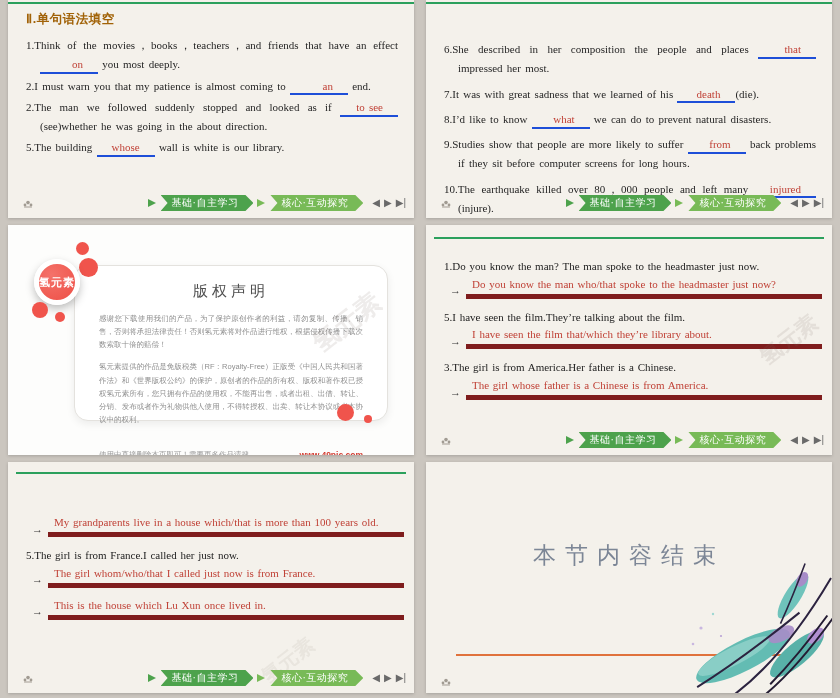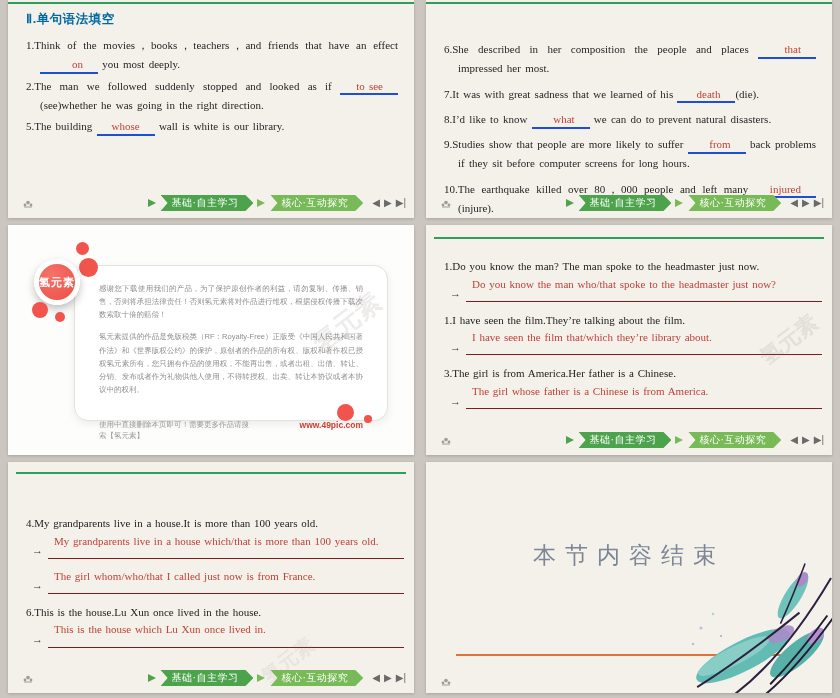--- a/index.html
+++ b/index.html
@@ -16,33 +16,33 @@
   .slide.white{background:#fdfdfc}
   .topline{position:absolute;left:0;right:0;top:2px;height:2px;background:var(--accent-green)}
   .slide.s4 .topline{left:8px;right:8px;top:12px}
   .slide.s5 .topline{left:8px;right:8px;top:10px}
 
   .content{position:relative;padding:12px 16px 0 18px}
   .slide.s2 .content{padding-top:40px}
   .slide.s4 .content{padding-top:32px;padding-right:10px}
   .slide.s5 .content{padding-top:52px;padding-right:10px}
 
-  .heading{font:bold 12.5px/1.2 "Liberation Sans",sans-serif;color:#0369a1;letter-spacing:.5px;margin-bottom:9px}
+  .heading{font:bold 12.5px/1.2 "Liberation Sans",sans-serif;color:#a16207;letter-spacing:.5px;margin-bottom:9px}
 
   .sent{font:11px/1.75 "Liberation Serif",serif;color:#262626;text-align:justify;
         padding-left:14px;text-indent:-14px;margin-bottom:2px;word-spacing:1.5px}
   .slide.s2 .sent{margin-bottom:6px}
   .blank{display:inline-block;text-indent:0;min-width:58px;padding:0 15px;text-align:right;
          border-bottom:2px solid #1d4ed8;color:var(--answer-red);line-height:1.25}
 
   .q{font:11px/1.7 "Liberation Serif",serif;color:#222;word-spacing:1px}
   .ansrow{display:flex;align-items:flex-end;margin:0 0 9px 6px}
   .arrow{font:11px/1.5 "Liberation Serif",serif;color:#333;width:16px;flex:none}
   .ansline{flex:1;font:11px/1.55 "Liberation Serif",serif;color:var(--answer-red);
-           border-bottom:1px solid #7f1d1d;padding:0 0 8px 6px;word-spacing:1px}
+           border-bottom:5px solid #7f1d1d;padding:0 0 1px 6px;word-spacing:1px}
 
   .slide-footer{position:absolute;left:14px;right:8px;bottom:7px;display:flex;align-items:center}
   .corner-icon{margin-right:auto;opacity:.8;line-height:0}
   .lead{width:0;height:0;border:4.5px solid transparent;border-left:8px solid var(--ribbon-dark);margin:0 1px 0 4px}
   .lead.l2{border-left-color:var(--ribbon-light)}
   .ribbon{color:#fff;font:10px/15px "Liberation Sans",sans-serif;height:15px;padding:0 15px 16px 11px;
           background:var(--ribbon-dark);letter-spacing:.5px;
           clip-path:polygon(0 0,calc(100% - 8px) 0,100% 50%,calc(100% - 8px) 100%,0 100%,7px 50%)}
   .ribbon.r2{background:var(--ribbon-light)}
   .nav{display:flex;gap:4px;margin-left:9px;color:#6a6a6a;font-size:10px;align-items:center}
@@ -75,21 +75,22 @@
 <body>
 
 <div class="board">
 
   <section class="slide s1">
     <div class="topline"></div>
     <div class="content">
       <h2 class="heading">Ⅱ.单句语法填空</h2>
       <div>
           <div class="sent"><span>1.Think of the movies，books，teachers，and friends that have an effect </span><span class="blank">on</span><span> you most deeply.</span></div>
-          <div class="sent"><span>2.The man we followed suddenly stopped and looked as if </span><span class="blank">to see</span><span>(see)whether he was going in the right direction.</span></div>
+          <div class="sent"><span>2.I must warn you that my patience is almost coming to </span><span class="blank">an</span><span> end.</span></div>
+          <div class="sent"><span>2.The man we followed suddenly stopped and looked as if </span><span class="blank">to see</span><span>(see)whether he was going in the about direction.</span></div>
           <div class="sent"><span>5.The building </span><span class="blank">whose</span><span> wall is white is our library.</span></div>
         </div>
     </div>
     <div class="slide-footer">
       <span class="corner-icon">
         <svg width="11" height="9" viewBox="0 0 11 9" fill="#8d867c">
             <circle cx="3" cy="6" r="1.4"></circle>
             <circle cx="6" cy="3.6" r="1.8"></circle>
             <circle cx="9" cy="6" r="1.4"></circle>
             <rect x="2" y="7.4" width="8" height="1" rx=".5"></rect>
@@ -134,20 +135,21 @@
       <span class="nav">
         <span>◀</span>
         <span>▶</span>
         <span>▶|</span>
       </span>
     </div>
   </section>
 
   <section class="slide white s3">
     <div class="cr-card">
+      <div class="cr-title">版权声明</div>
       <p class="cr-p">感谢您下载使用我们的产品，为了保护原创作者的利益，请勿复制、传播、销售，否则将承担法律责任！否则氢元素将对作品进行维权，根据侵权传播下载次数索取十倍的赔偿！</p>
       <p class="cr-p">氢元素提供的作品是免版税类（RF：Royalty-Free）正版受《中国人民共和国著作法》和《世界版权公约》的保护，原创者的作品的所有权、版权和著作权已授权氢元素所有，您只拥有作品的使用权，不能再出售，或者出租、出借、转让、分销、发布或者作为礼物供他人使用，不得转授权、出卖、转让本协议或者本协议中的权利。</p>
       <div class="cr-foot">
         <span class="cr-note">使用中直接删除本页即可！需要更多作品请搜索【氢元素】</span>
         <span class="cr-site">www.49pic.com</span>
       </div>
     </div>
     <div class="circle" style="left:68px;top:17px;width:13px;height:13px"></div>
     <div class="circle" style="left:71px;top:33px;width:19px;height:19px"></div>
     <div class="badge">
@@ -162,21 +164,21 @@
 
   <section class="slide s4">
     <div class="topline"></div>
     <div class="content">
       <div>
           <div class="q">1.Do you know the man? The man spoke to the headmaster just now.</div>
           <div class="ansrow">
             <span class="arrow">→</span>
             <span class="ansline">Do you know the man who/that spoke to the headmaster just now?</span>
           </div>
-          <div class="q">1.I have seen the film.They’re talking about the film.</div>
+          <div class="q">5.I have seen the film.They’re talking about the film.</div>
           <div class="ansrow">
             <span class="arrow">→</span>
             <span class="ansline">I have seen the film that/which they’re library about.</span>
           </div>
           <div class="q">3.The girl is from America.Her father is a Chinese.</div>
           <div class="ansrow">
             <span class="arrow">→</span>
             <span class="ansline">The girl whose father is a Chinese is from America.</span>
           </div>
         </div>
@@ -200,30 +202,29 @@
         <span>▶</span>
         <span>▶|</span>
       </span>
     </div>
   </section>
 
   <section class="slide s5">
     <div class="topline"></div>
     <div class="content">
       <div>
-          <div class="q">4.My grandparents live in a house.It is more than 100 years old.</div>
           <div class="ansrow">
             <span class="arrow">→</span>
             <span class="ansline">My grandparents live in a house which/that is more than 100 years old.</span>
           </div>
+          <div class="q">5.The girl is from France.I called her just now.</div>
           <div class="ansrow">
             <span class="arrow">→</span>
             <span class="ansline">The girl whom/who/that I called just now is from France.</span>
           </div>
-          <div class="q">6.This is the house.Lu Xun once lived in the house.</div>
           <div class="ansrow">
             <span class="arrow">→</span>
             <span class="ansline">This is the house which Lu Xun once lived in.</span>
           </div>
         </div>
     </div>
     <div class="wm" style="left:250px;top:185px;font-size:20px;color:rgba(120,110,100,.09)">氢元素</div>
     <div class="slide-footer">
       <span class="corner-icon">
         <svg width="11" height="9" viewBox="0 0 11 9" fill="#8d867c">

